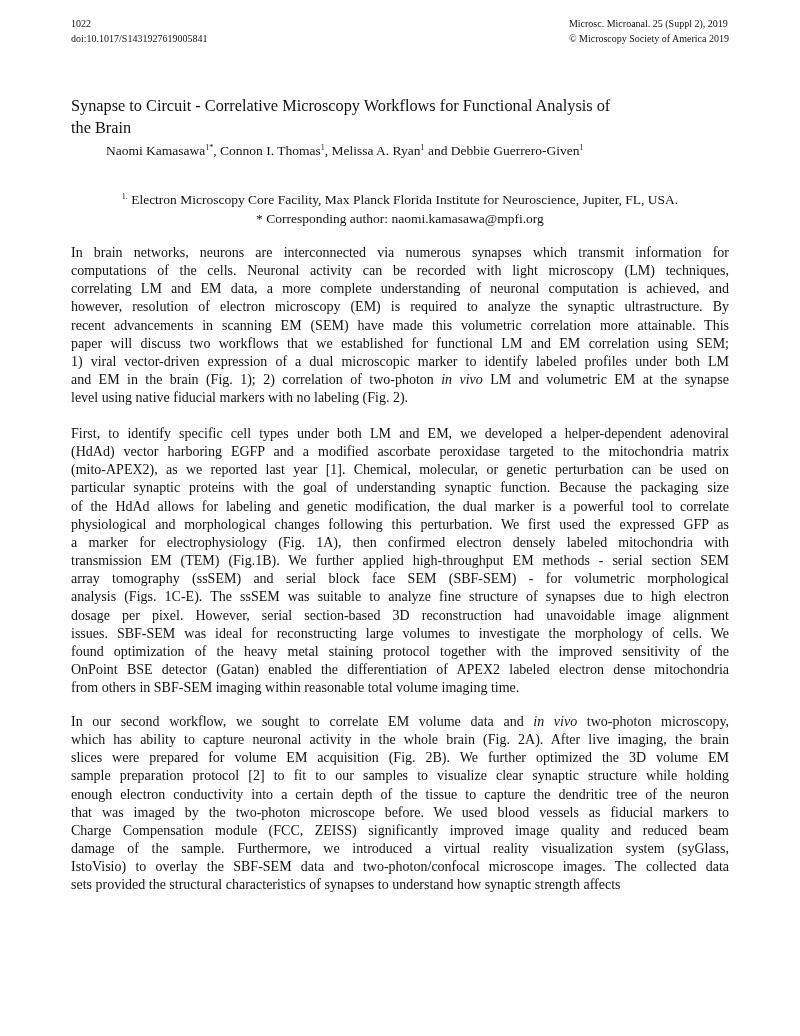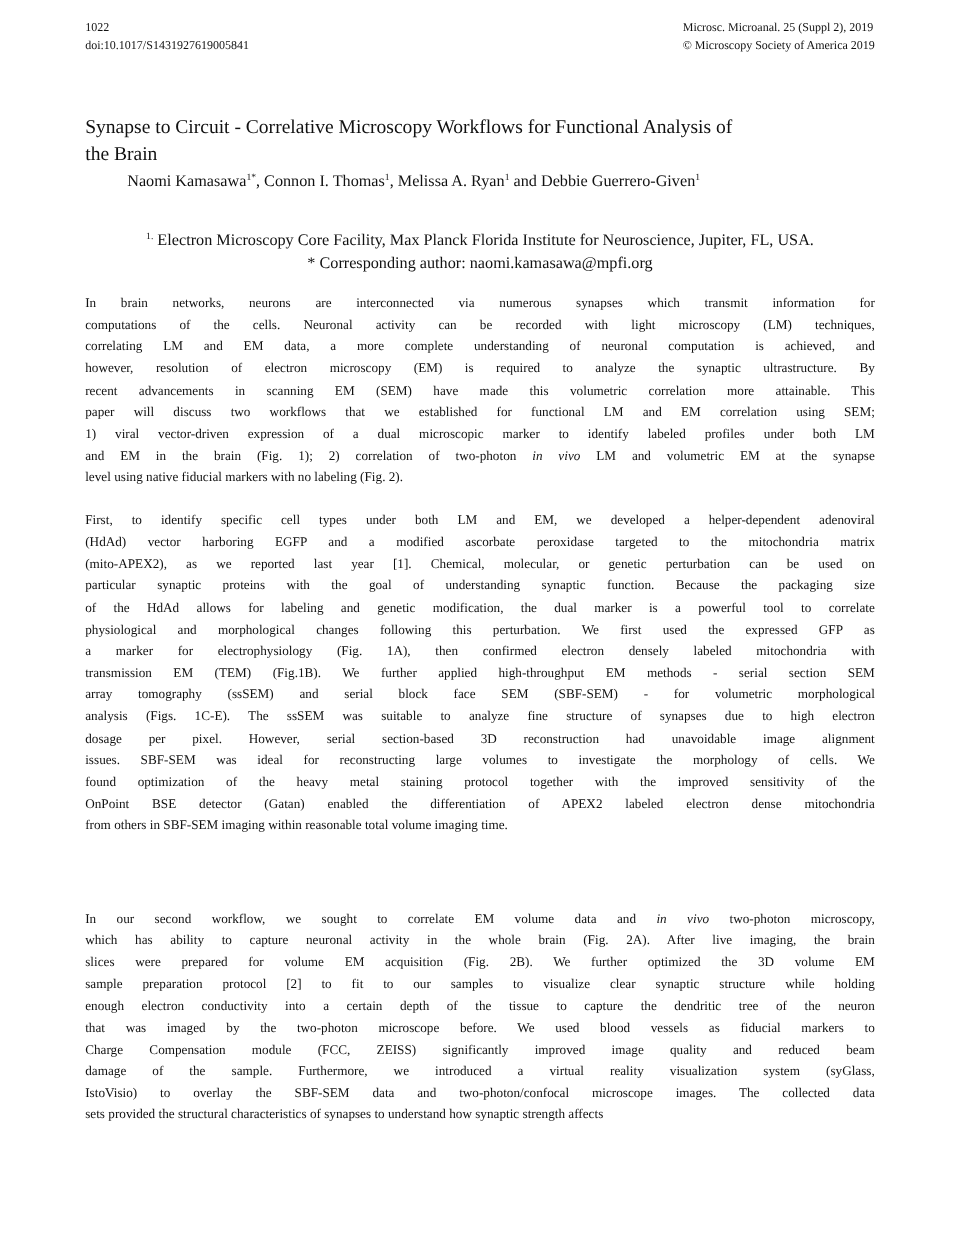--- a/index.html
+++ b/index.html
@@ -22,26 +22,26 @@
     position: absolute; left: 71px; right: 71px; top: 142px;
     font-size: 13.5px; line-height: 18px; margin-left: 35px;
   }
   sup { font-size: 8px; vertical-align: 5px; line-height: 0; }
   .affil {
     position: absolute; left: 71px; right: 71px; top: 190px;
     font-size: 13.5px; line-height: 19px; text-align: center;
   }
   .para {
     position: absolute; left: 71px; width: 658px;
-    font-size: 11px; line-height: 18.15px;
+    font-size: 14px; line-height: 18.15px;
     text-align: justify;
   }
   .p1 { top: 244px; }
   .p2 { top: 425px; }
-  .p3 { top: 713px; margin-top: 44px; }
+  .p3 { top: 713px; }
   .para .ln { display: block; text-align: justify; text-align-last: justify; white-space: nowrap; }
   .para .ln.last { text-align-last: left; }
 </style>
 </head>
 <body>
 
 <div class="header">
   <div class="left">
     <div>1022</div>
     <div>doi:10.1017/S1431927619005841</div>

